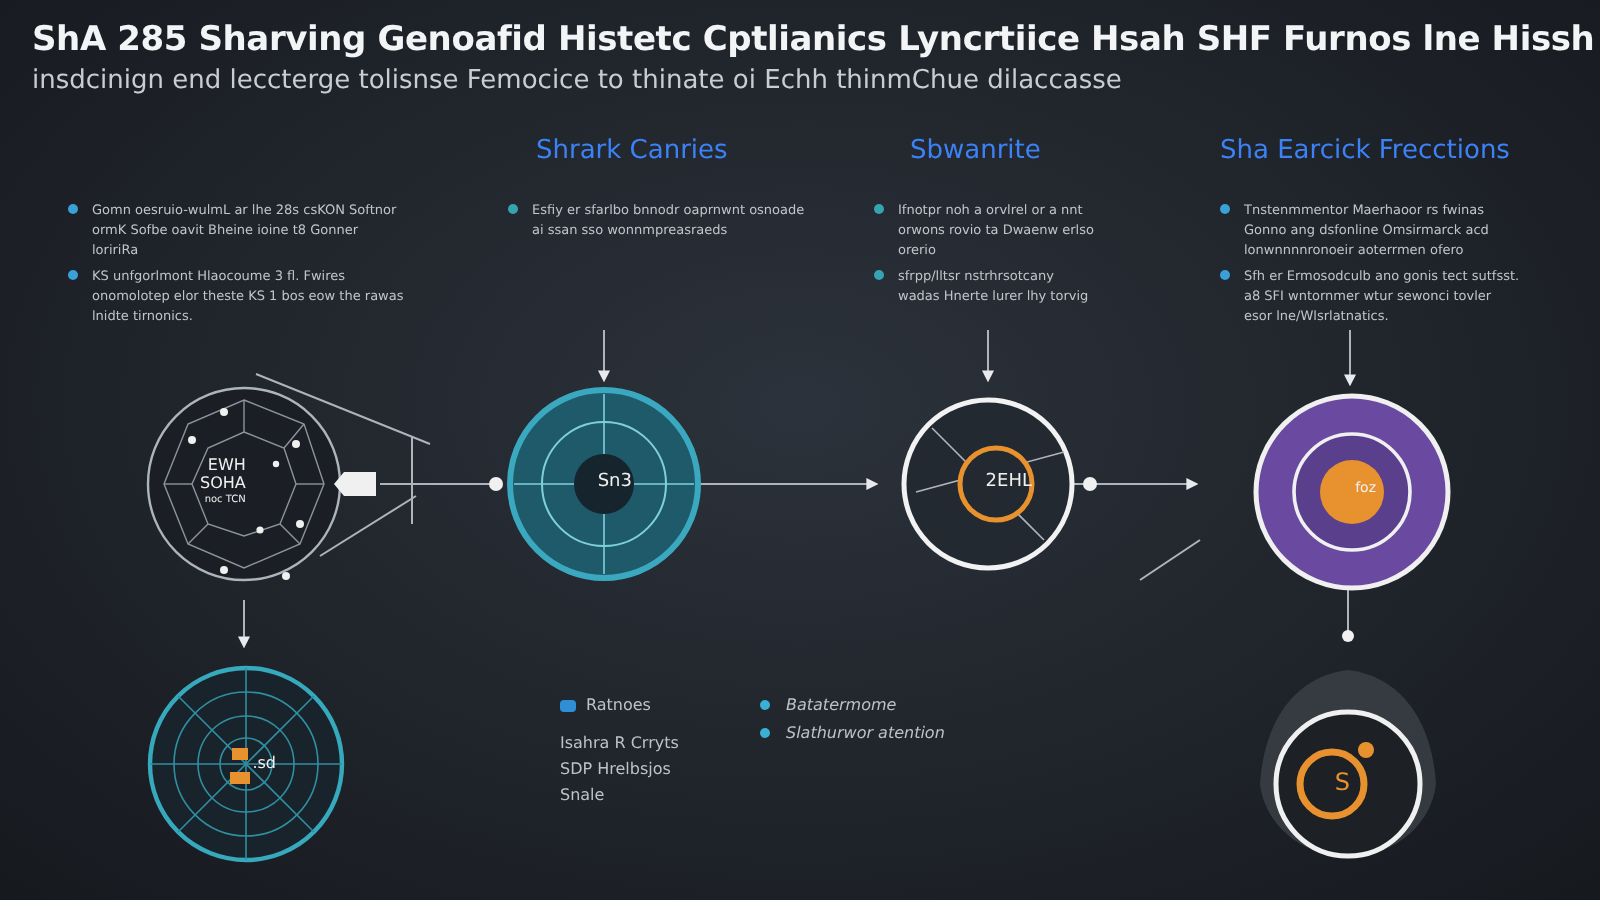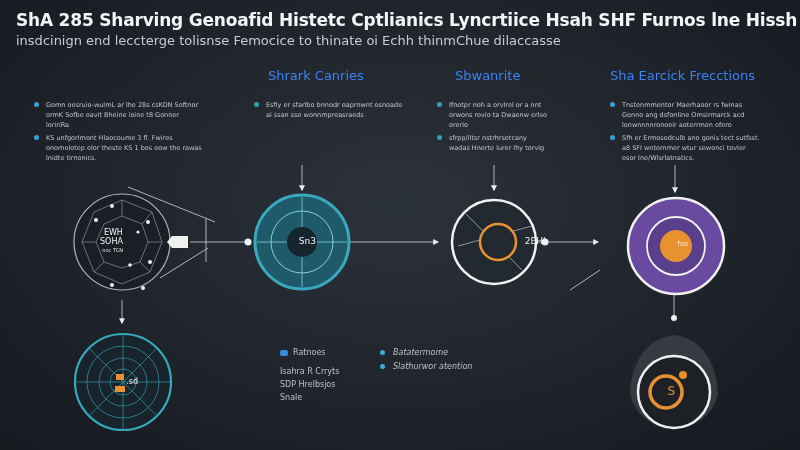--- a/index.html
+++ b/index.html
@@ -171,21 +171,21 @@
     <circle cx="683" cy="375" r="4" fill="#e8912f"></circle>
   </g>
 </svg>
 
 <div class="node-label" style="left:100px; top:228px; font-size:8px; line-height:9px;">
   <div>EWH</div>
   <div>SOHA</div>
   <div style="font-size:5px;">noc TCN</div>
 </div>
 <div class="node-label" style="left:288px; top:236px; width:28px;">Sn3</div>
-<div class="node-label" style="left:480px; top:236px; width:36px;margin-left:32px;">2EHL</div>
+<div class="node-label" style="left:480px; top:236px; width:36px;">2EHL</div>
 <div class="node-label" style="left:664px; top:240px; width:24px; font-size:7px;">foz</div>
 <div class="node-label" style="left:122px; top:377px; width:16px; font-size:8px;">.sd</div>
 <div class="node-label" style="left:657px; top:384px; width:18px; color:#e8912f; font-size:12px;">S</div>
 
 <div class="legend-left">
   <div><span class="swatch"></span><span>Ratnoes</span></div>
   <div style="margin-top:6px;">Isahra R Crryts</div>
   <div>SDP Hrelbsjos</div>
   <div>Snale</div>
 </div>

